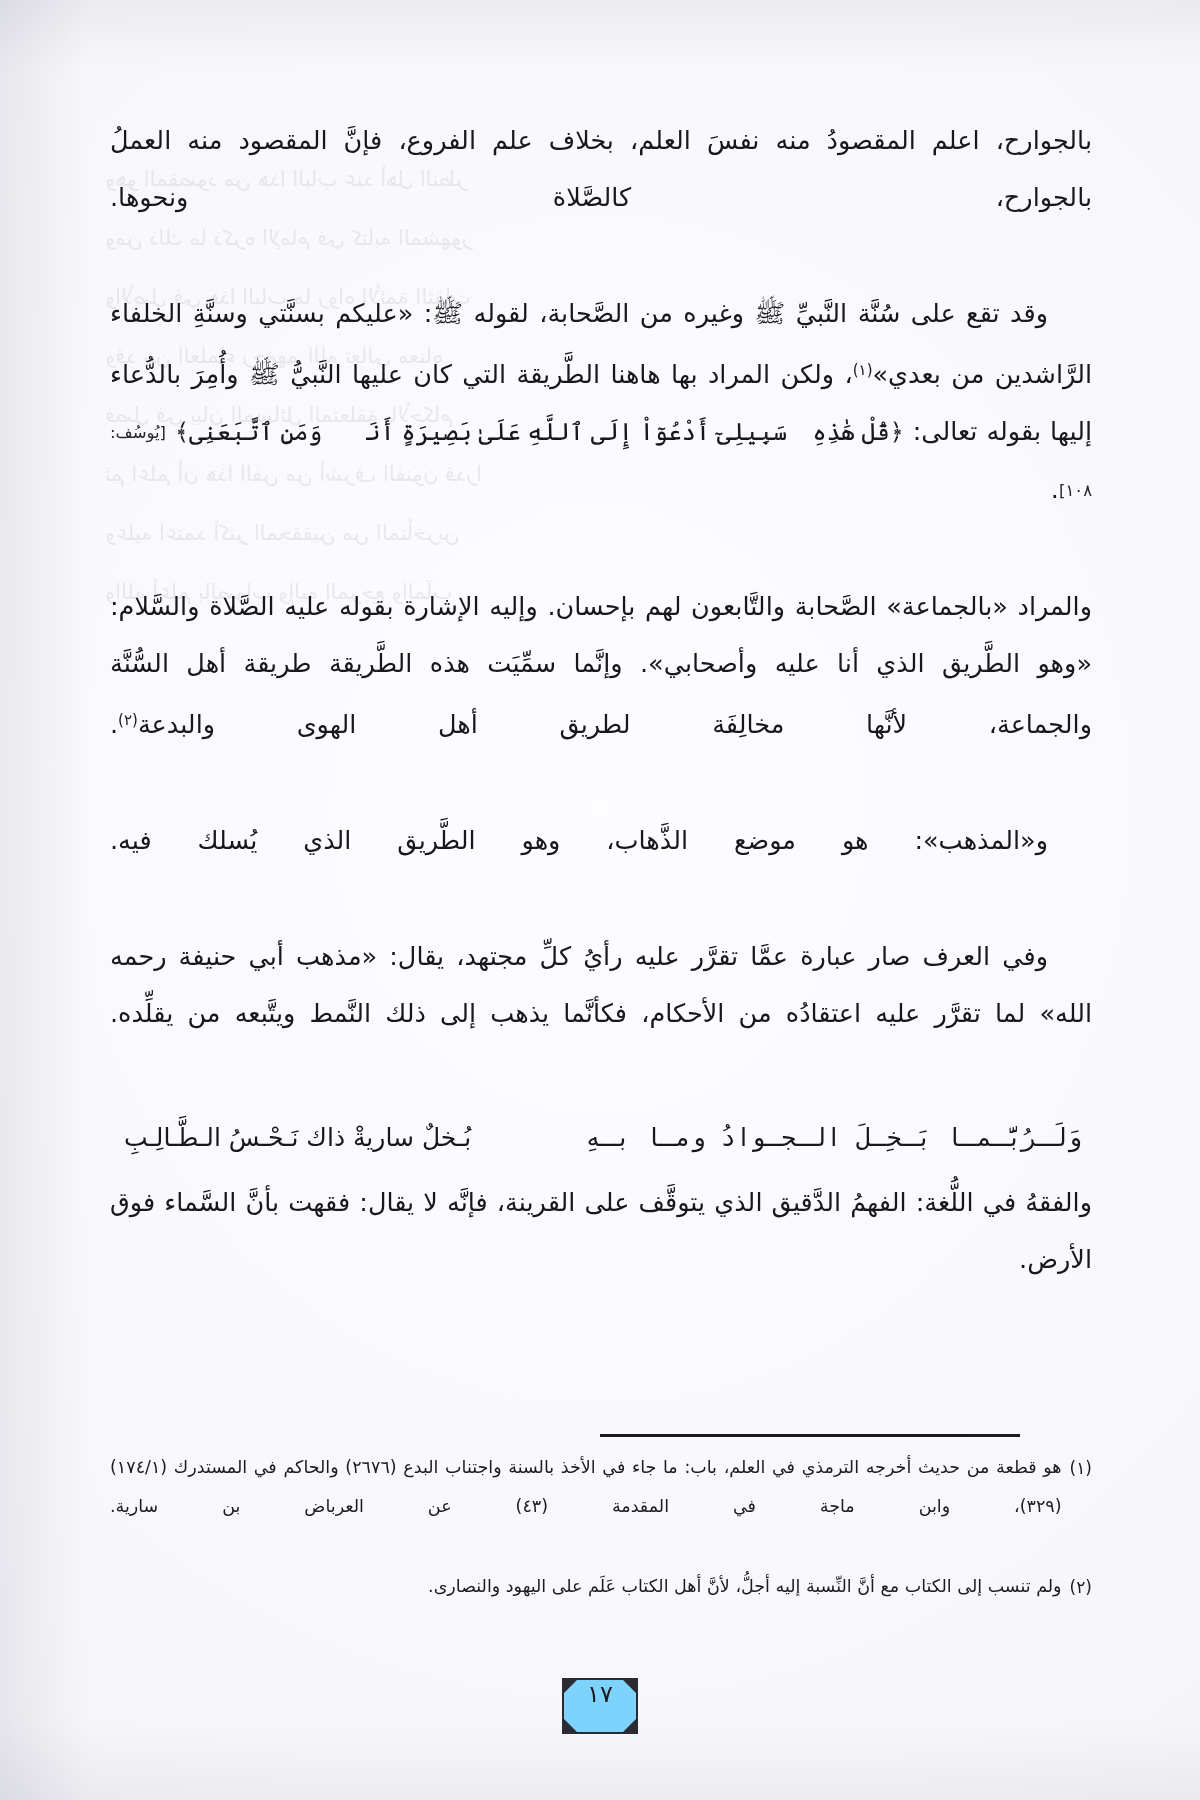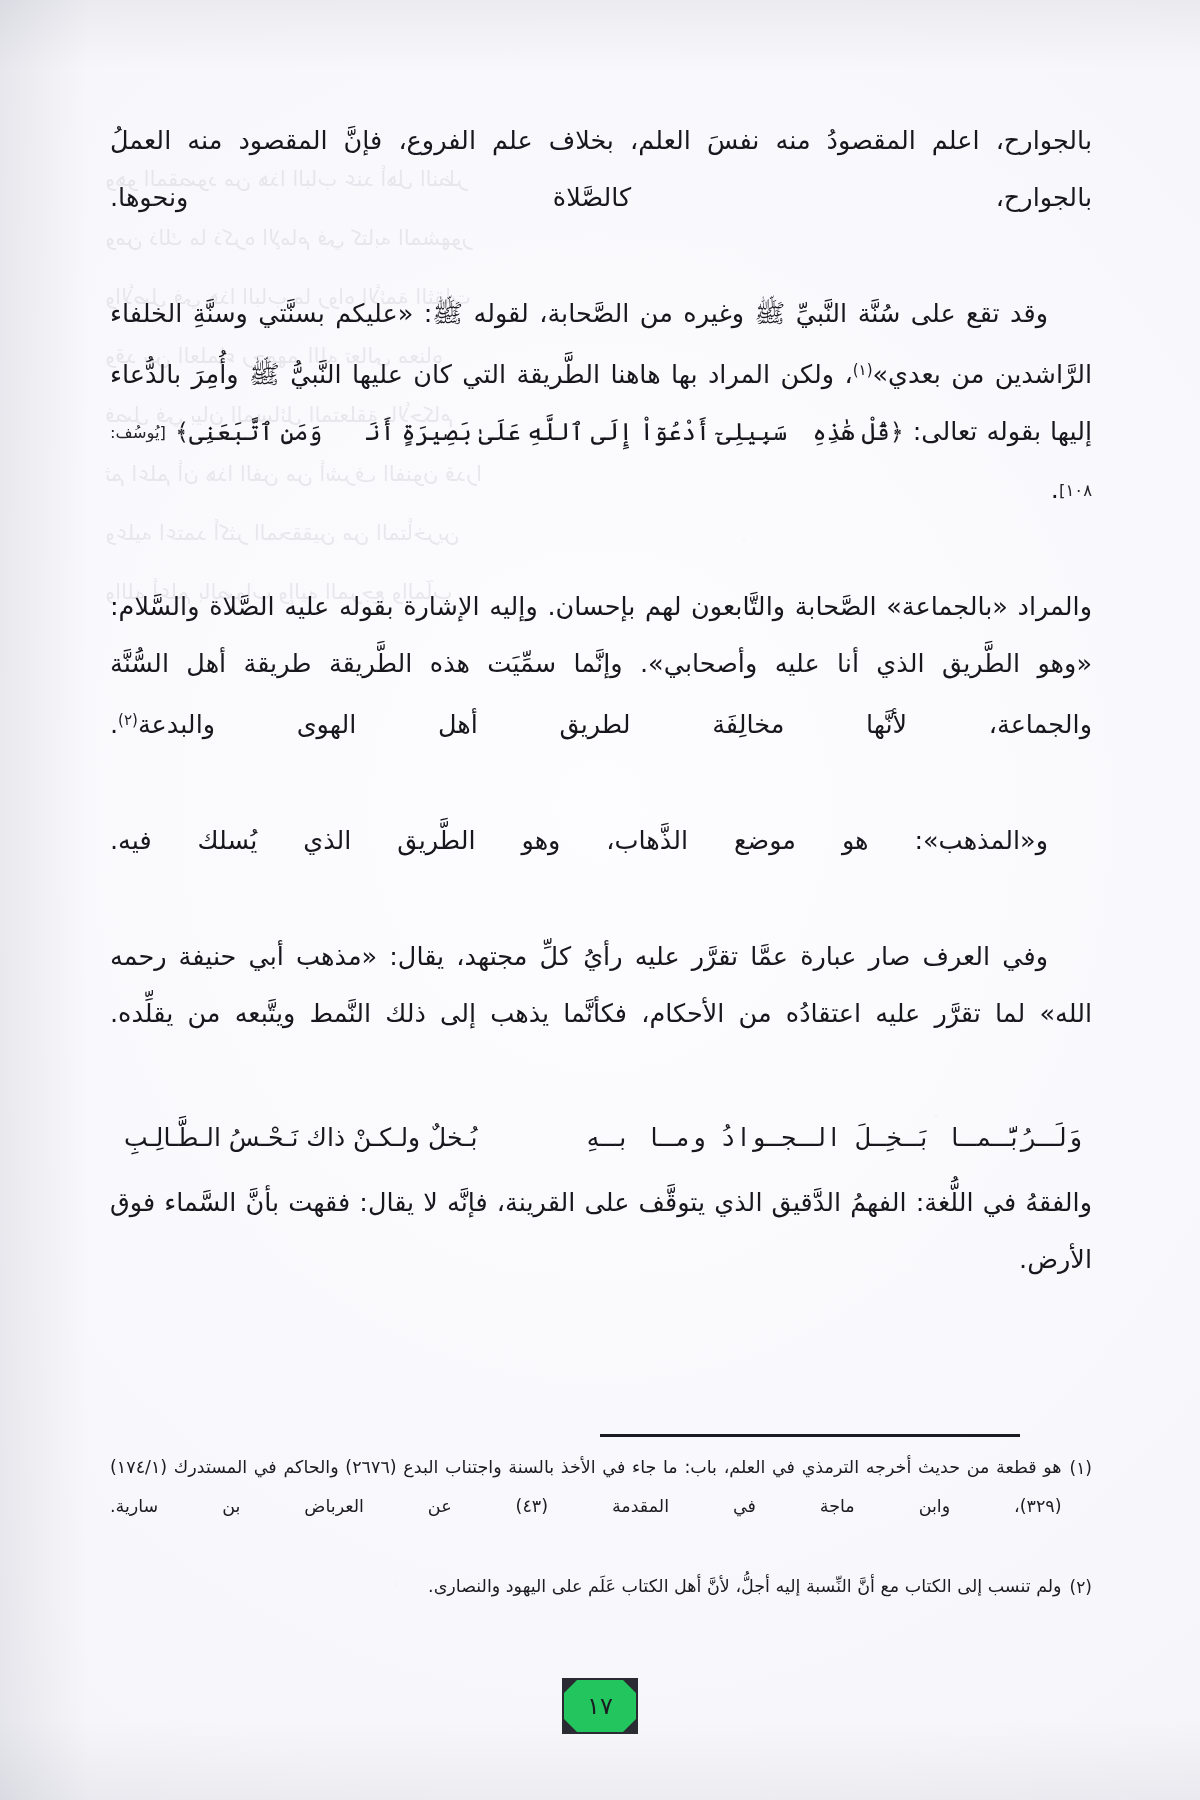--- a/index.html
+++ b/index.html
@@ -176,23 +176,23 @@
     top: 1678px;
     display: flex;
     justify-content: center;
   }
   .cartouche {
     position: relative;
     width: 72px;
     height: 52px;
     border: 2.5px solid #2a2a33;
     display: flex;
-    align-items: center;
+    align-items: flex-start;
     justify-content: center;
-    background: #22c55e;
+    background: #7dd3fc;
   }
   .cartouche::before,
   .cartouche::after {
     content: "";
     position: absolute;
     width: 13px;
     height: 13px;
     background: #2a2a33;
   }
   .cartouche::before { top: 0; left: 0; clip-path: polygon(0 0, 100% 0, 0 100%); }
@@ -266,21 +266,21 @@
         <span>و«المذهب»: هو موضع الذَّهاب، وهو الطَّريق الذي يُسلك فيه.</span>
       </p>
 
       <p class="para indent">
         <span>وفي العرف صار عبارة عمَّا تقرَّر عليه رأيُ كلِّ مجتهد، يقال: «مذهب أبي حنيفة رحمه الله» لما تقرَّر عليه اعتقادُه من الأحكام، فكأنَّما يذهب إلى ذلك النَّمط ويتَّبعه من يقلِّده.</span>
       </p>
 
 
       <div class="verse-line">
         <span class="hemistich first">وَلَـرُبَّـمـا بَـخِـلَ الـجـوادُ ومـا بـهِ</span>
-        <span class="hemistich second">بُـخلٌ ولـكـنْ ذاك نَـحْـسُ الـطَّـالِـبِ</span>
+        <span class="hemistich second">بُـخلٌ ساريةْ ذاك نَـحْـسُ الـطَّـالِـبِ</span>
       </div>
 
       <p class="para">
         <span>والفقهُ في اللُّغة: الفهمُ الدَّقيق الذي يتوقَّف على القرينة، فإنَّه لا يقال: فقهت بأنَّ السَّماء فوق الأرض.</span>
       </p>
 
     </div>
 
     <div class="footnote-rule"></div>
 

